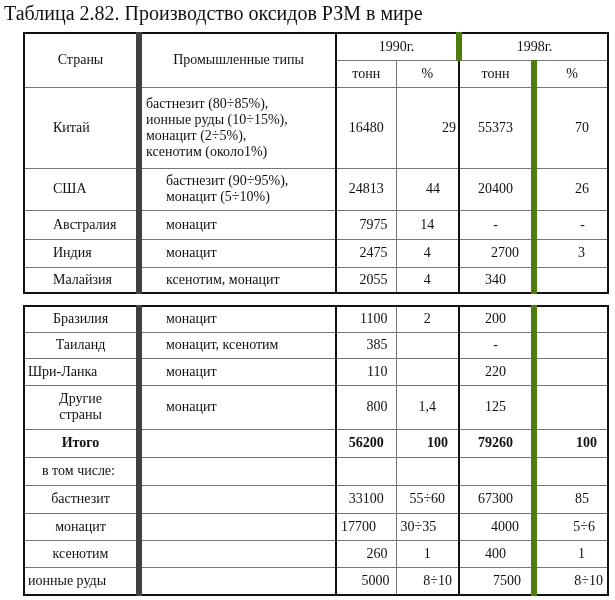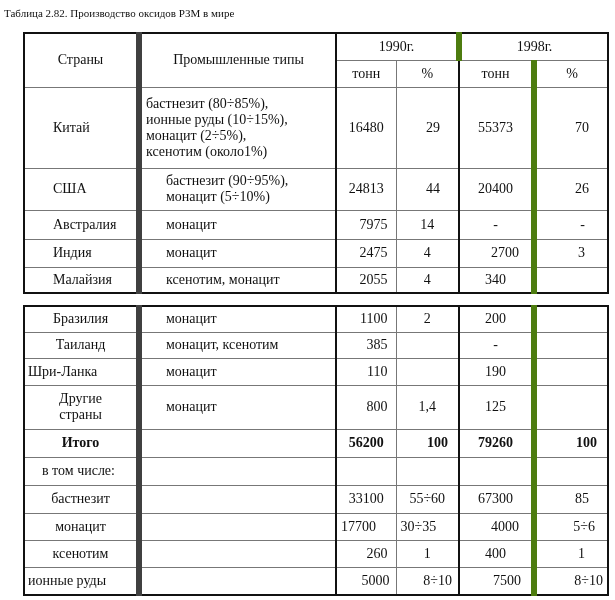--- a/index.html
+++ b/index.html
@@ -3,21 +3,21 @@
 <meta charset="utf-8">
 <style>
   html, body { margin: 0; padding: 0; background: #ffffff; }
   body {
     width: 615px; height: 600px; position: relative; overflow: hidden;
     font-family: "Liberation Serif", "DejaVu Serif", serif;
     color: #111111;
   }
   .caption {
     position: absolute; left: 4px; top: 3px;
-    font-size: 11px; line-height: 20px; white-space: nowrap;
+    font-size: 20px; line-height: 20px; white-space: nowrap;
   }
   table.t {
     position: absolute; left: 23px;
     border-collapse: collapse;
     table-layout: fixed;
     font-size: 14px;
   }
   table.t td {
     border: 1px solid #777777;
     padding: 0 4px;
@@ -76,21 +76,21 @@
   </tr>
   <tr style="height:81px">
     <td class="c0 pad-country">Китай</td>
     <td class="c1">
       <div>бастнезит (80÷85%),</div>
       <div>ионные руды (10÷15%),</div>
       <div>монацит (2÷5%),</div>
       <div>ксенотим (около1%)</div>
     </td>
     <td class="c2 center">16480</td>
-    <td class="c3 right" style="padding-right:18px">29</td>
+    <td class="c3 right" style="padding-right:2px">29</td>
     <td class="c4 center">55373</td>
     <td class="c5 right" style="padding-right:18px">70</td>
   </tr>
   <tr style="height:42px">
     <td class="c0 pad-country">США</td>
     <td class="c1 pad-type">
       <div>бастнезит (90÷95%),</div>
       <div>монацит (5÷10%)</div>
     </td>
     <td class="c2 center">24813</td>
@@ -149,21 +149,21 @@
     <td class="c2 right" style="padding-right:8px">385</td>
     <td class="c3 center"></td>
     <td class="c4 center">-</td>
     <td class="c5 right"></td>
   </tr>
   <tr style="height:27px">
     <td class="c0 left" style="padding-left:3px">Шри-Ланка</td>
     <td class="c1 pad-type">монацит</td>
     <td class="c2 right" style="padding-right:8px">110</td>
     <td class="c3 center"></td>
-    <td class="c4 center">190</td>
+    <td class="c4 center">220</td>
     <td class="c5 right"></td>
   </tr>
   <tr style="height:44px">
     <td class="c0 center">
       <div>Другие</div>
       <div>страны</div>
     </td>
     <td class="c1 pad-type">монацит</td>
     <td class="c2 right" style="padding-right:8px">800</td>
     <td class="c3 center">1,4</td>

